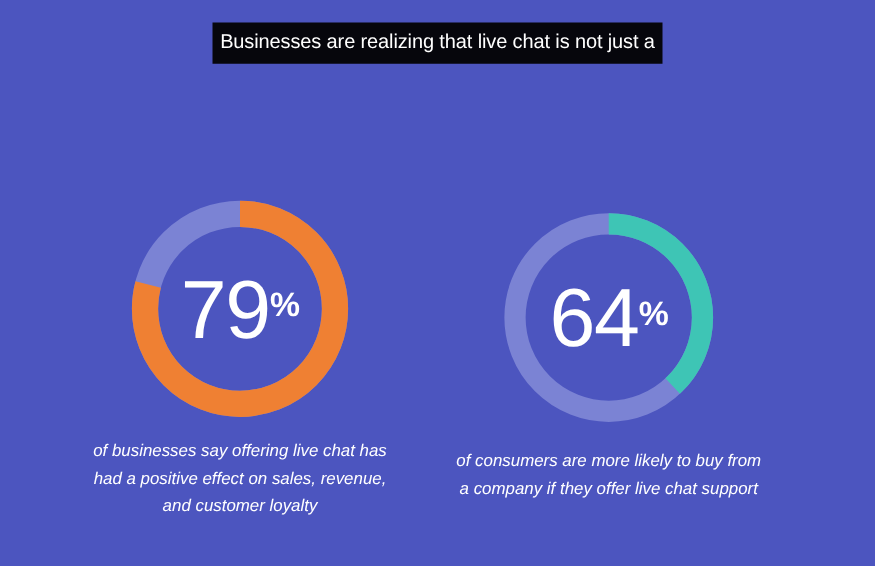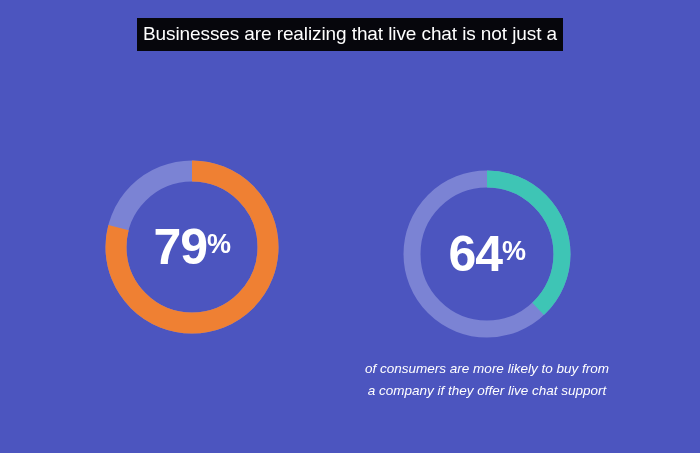--- a/index.html
+++ b/index.html
@@ -33,21 +33,21 @@
   .headline-line {
     display: block;
     text-align: center;
     line-height: 0;
     margin-bottom: 4px;
   }
   .headline-line .hl {
     display: inline-block;
     background: #06060c;
     color: #ffffff;
-    font-size: 19px;
+    font-size: 16px;
     font-weight: 400;
     line-height: 30px;
     padding: 1px 6px 2px 6px;
     letter-spacing: -0.1px;
     white-space: nowrap;
   }
 
   
   .stats {
     position: absolute;
@@ -77,22 +77,22 @@
     top: 0;
     width: 100%;
     height: 100%;
     display: flex;
     align-items: center;
     justify-content: center;
     pointer-events: none;
   }
   .donut-value {
     color: #ffffff;
-    font-weight: bold;
-    font-size: 50px;
+    font-weight: normal;
+    font-size: 66px;
     line-height: 50px;
     letter-spacing: -1px;
   }
   .donut-pct {
     color: #ffffff;
     font-weight: bold;
     font-size: 27px;
     line-height: 27px;
     position: relative;
     top: -3px;
@@ -131,20 +131,25 @@
 
           <circle cx="87" cy="87" r="76" fill="none" stroke="#7b83d4" stroke-width="21"></circle>
 
           <circle cx="87" cy="87" r="76" fill="none" stroke="#ef8033" stroke-width="21" stroke-dasharray="377.24 477.52" stroke-dashoffset="0" transform="rotate(-90 87 87)"></circle>
         </svg>
         <div class="donut-center">
           <span class="donut-value">79</span>
             <span class="donut-pct">%</span>
         </div>
       </div>
+      <div class="caption caption-left">
+        <span class="cl">of businesses say offering live chat has</span>
+        <span class="cl">had a positive effect on sales, revenue,</span>
+        <span class="cl">and customer loyalty</span>
+      </div>
     </div>
 
     <div class="stat stat-right">
       <div class="donut-wrap" style="width:168px;height:168px;margin-top:10px;">
         <svg width="168" height="168" viewBox="0 0 168 168">
 
           <circle cx="84" cy="84" r="75" fill="none" stroke="#7b83d4" stroke-width="17"></circle>
 
           <circle cx="84" cy="84" r="75" fill="none" stroke="#3ec5b5" stroke-width="17" stroke-dasharray="179.07 471.24" stroke-dashoffset="0" transform="rotate(-90 84 84)"></circle>
         </svg>

